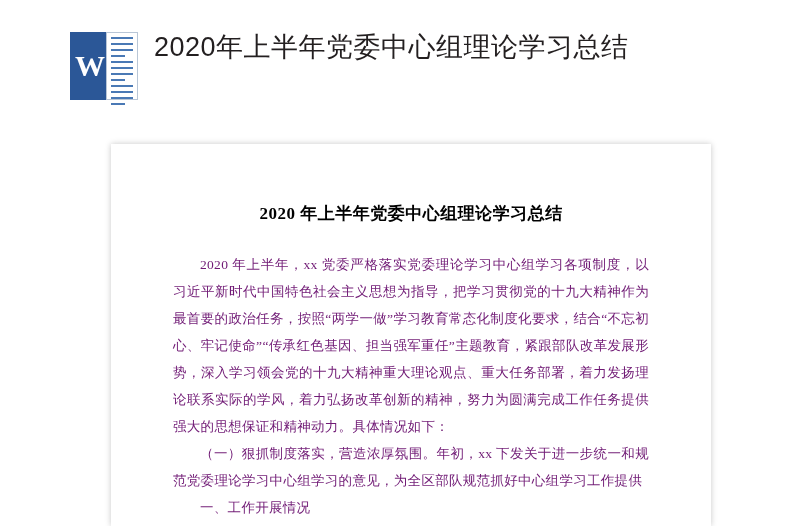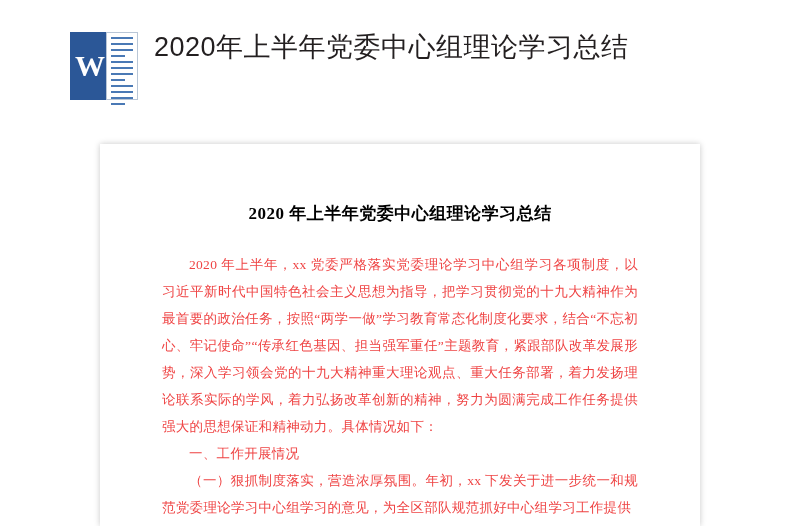--- a/index.html
+++ b/index.html
@@ -83,21 +83,21 @@
     line-height: 1.32;
     color: #231f20;
     letter-spacing: 0.5px;
     max-width: 520px;
     font-weight: normal;
   }
 
   
   .sheet {
     position: absolute;
-    left: 100px;
+    left: 111px;
     top: 144px;
     width: 600px;
     height: 382px;
     background: #ffffff;
     box-shadow: 0 0 6px rgba(0,0,0,0.22);
     box-sizing: border-box;
     overflow: hidden;
   }
   .sheet-inner {
     padding: 58px 62px 0 62px;
@@ -108,21 +108,21 @@
     font-weight: bold;
     font-size: 17px;
     color: #000000;
     letter-spacing: 0.5px;
     margin-bottom: 26px;
   }
   .sheet p {
     font-family: "Liberation Serif", serif;
     font-size: 13.5px;
     line-height: 2.0;
-    color: #ef4444;
+    color: #701a75;
     margin: 0 0 0 0;
     text-align: justify;
     text-justify: inter-ideograph;
     letter-spacing: 0.3px;
   }
   .sheet p.indent {
     text-indent: 2em;
   }
 </style>
 </head>
@@ -152,18 +152,18 @@
     </div>
     <div class="title-wrap">
       <div class="doc-title">2020年上半年党委中心组理论学习总结</div>
     </div>
   </div>
 
   <div class="sheet">
     <div class="sheet-inner">
       <div class="sheet-title">2020 年上半年党委中心组理论学习总结</div>
       <p class="indent">2020 年上半年，xx 党委严格落实党委理论学习中心组学习各项制度，以习近平新时代中国特色社会主义思想为指导，把学习贯彻党的十九大精神作为最首要的政治任务，按照“两学一做”学习教育常态化制度化要求，结合“不忘初心、牢记使命”“传承红色基因、担当强军重任”主题教育，紧跟部队改革发展形势，深入学习领会党的十九大精神重大理论观点、重大任务部署，着力发扬理论联系实际的学风，着力弘扬改革创新的精神，努力为圆满完成工作任务提供强大的思想保证和精神动力。具体情况如下：</p>
+      <p class="indent">（一）狠抓制度落实，营造浓厚氛围。年初，xx 下发关于进一步统一和规范党委理论学习中心组学习的意见，为全区部队规范抓好中心组学习工作提供</p>
       <p class="indent">一、工作开展情况</p>
-      <p class="indent">（一）狠抓制度落实，营造浓厚氛围。年初，xx 下发关于进一步统一和规范党委理论学习中心组学习的意见，为全区部队规范抓好中心组学习工作提供</p>
     </div>
   </div>
 
 </div>
 
 </body></html>

